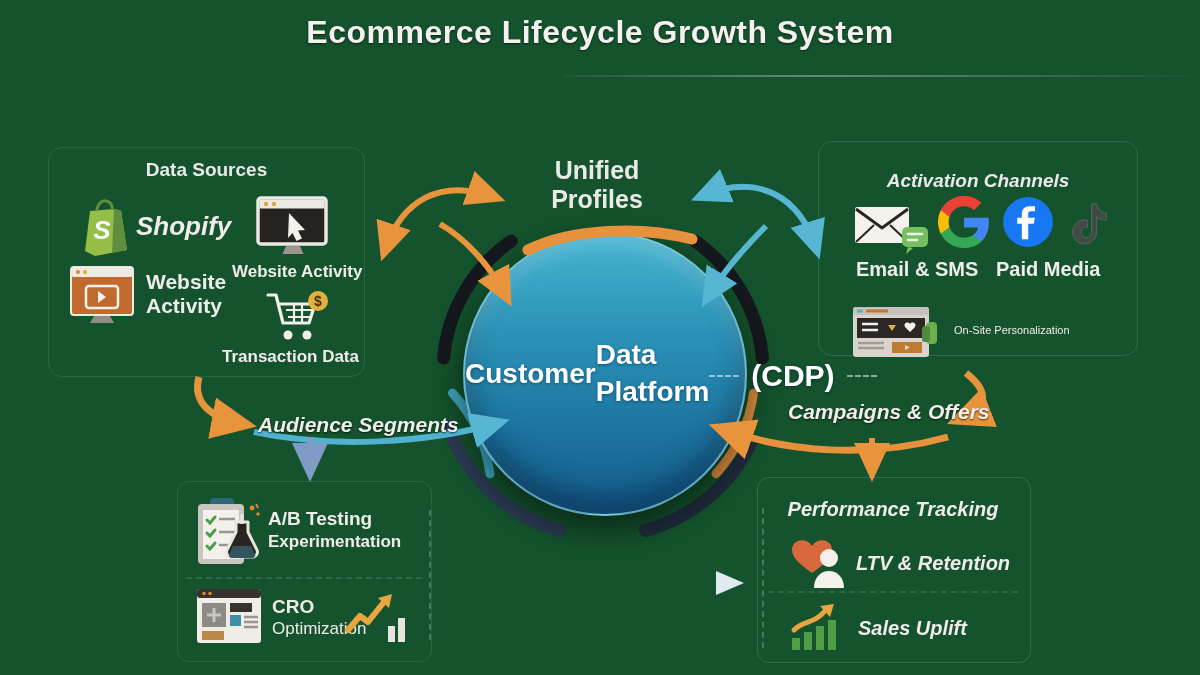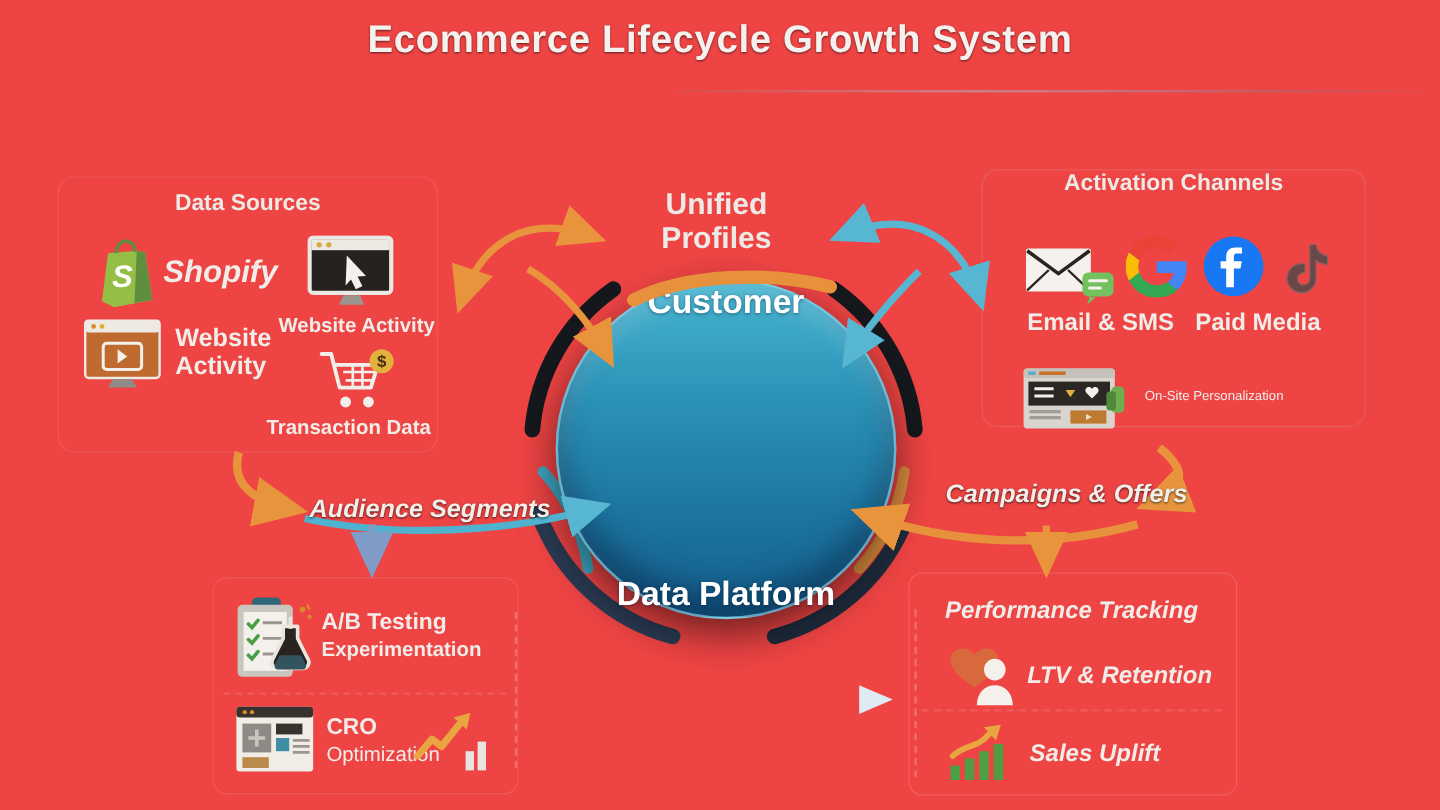--- a/index.html
+++ b/index.html
@@ -1,18 +1,18 @@
 <!DOCTYPE html>
 <html><head>
 <meta charset="utf-8">
 <style>
   html,body{margin:0;padding:0;background:#171412;}
   #stage{
     position:relative;width:1200px;height:675px;overflow:hidden;
-    background:#ef4444;
+    background:#14532d;
     font-family:"Liberation Sans", sans-serif;
     color:#f1eeea;
   }
   .abs{position:absolute;}
   
   #page-title{
     left:0;top:14px;width:1200px;text-align:center;
     font-size:32px;font-weight:bold;letter-spacing:.5px;color:#f4f1ee;
     text-shadow:0 1px 2px rgba(0,0,0,.6);
   }
@@ -28,21 +28,21 @@
   
   .item-label{font-weight:bold;color:#f0ede9;line-height:1.15;}
   .flow-label{font-style:italic;font-weight:bold;font-size:21px;color:#f2efeb;text-shadow:0 1px 2px rgba(0,0,0,.7);}
   .italic{font-style:italic;}
   
   #cdp-circle{
     left:463px;top:232px;width:280px;height:280px;border-radius:50%;
     background:linear-gradient(180deg,#46b4cf 0%,#2b93b8 35%,#1d749f 70%,#145e8e 100%);
     border:2px solid rgba(160,220,235,.55);
     box-shadow:inset 0 -18px 26px rgba(8,40,70,.55), inset 0 10px 18px rgba(210,245,255,.25), 0 12px 34px rgba(0,0,0,.55);
-    display:flex;flex-direction:column;align-items:center;justify-content:space-between;
+    display:flex;flex-direction:row;align-items:center;justify-content:space-between;
     z-index:3;
   }
   #cdp-circle .l1,#cdp-circle .l2{font-size:28px;font-weight:bold;color:#fff;line-height:1.32;text-shadow:0 1px 3px rgba(0,30,55,.5);}
   #cdp-circle .l3row{display:flex;align-items:center;gap:12px;margin-top:4px;}
   #cdp-circle .l3{font-size:30px;font-weight:bold;color:#fff;text-shadow:0 1px 3px rgba(0,30,55,.5);}
   .cdp-dash{width:30px;border-top:2px dashed rgba(255,255,255,.5);}
   svg{display:block;}
   .icon{position:absolute;}
   #ring-layer{z-index:1;pointer-events:none;}
   #arrow-layer{z-index:4;pointer-events:none;}
@@ -105,21 +105,21 @@
     <circle cx="22" cy="45" r="4.5" fill="#f2efeb"></circle>
       <circle cx="41" cy="45" r="4.5" fill="#f2efeb"></circle>
     <circle cx="52" cy="11" r="10" fill="#e5b13d"></circle>
     <text x="52" y="16" font-size="14" font-weight="bold" fill="#403012" text-anchor="middle" font-family="Liberation Sans, sans-serif">$</text>
   </svg>
   <div class="abs item-label z2" style="left:222px;top:347px;font-size:17px;">Transaction Data</div>
 
   <div class="abs group-title z2" style="left:507px;top:156px;width:180px;font-size:25px;">Unified Profiles</div>
 
   <div class="abs group-box z2" style="left:818px;top:141px;width:318px;height:213px;border-color:rgba(190,210,225,.16);">
-    <div class="group-title" style="margin-top:0;">Activation Channels</div>
+    <div class="group-title" style="margin-top:28px;font-style:italic;">Activation Channels</div>
   </div>
 
   <svg class="icon z2" style="left:854px;top:203px;" width="76" height="52" viewBox="0 0 76 52">
     <rect x="1" y="4" width="54" height="36" rx="2" fill="#f5f2ee"></rect>
     <path d="M2 6 L28 25 L54 6" fill="none" stroke="#29241f" stroke-width="3"></path>
     <path d="M2 39 L20 22 M54 39 L36 22" fill="none" stroke="#29241f" stroke-width="2"></path>
     <rect x="48" y="24" width="26" height="20" rx="5" fill="#74bf5e"></rect>
     <path d="M54 44 l-2 7 7 -6 z" fill="#74bf5e"></path>
     <path d="M54 31 h14 M54 37 h9" stroke="#f5f2ee" stroke-width="2.6" stroke-linecap="round"></path>
   </svg>
@@ -156,20 +156,25 @@
     <rect x="40" y="36" width="30" height="11" fill="#bd7a30"></rect>
     <path d="M53 39 l5 2.5 -5 2.5 z" fill="#e8dcc8"></path>
     <rect x="74" y="16" width="11" height="22" rx="4" fill="#6fae4e"></rect>
     <rect x="70" y="20" width="8" height="16" rx="3" fill="#4e8a38"></rect>
   </svg>
   <div class="abs item-label z2" style="left:954px;top:324px;font-size:11px;font-weight:normal;">On-Site Personalization</div>
 
   <div class="abs" id="cdp-circle">
     <div class="l1">Customer</div>
     <div class="l2">Data Platform</div>
+    <div class="l3row">
+      <span class="cdp-dash"></span>
+      <span class="l3">(CDP)</span>
+      <span class="cdp-dash"></span>
+    </div>
   </div>
 
   <div class="abs flow-label z5" style="left:258px;top:413px;">Audience Segments</div>
   <div class="abs flow-label z5" style="left:788px;top:400px;">Campaigns &amp; Offers</div>
 
   <div class="abs group-box z2" style="left:177px;top:481px;width:253px;height:179px;border-radius:12px;"></div>
   <div class="abs dashed-v z2" style="left:429px;top:510px;height:130px;"></div>
   <div class="abs dashed-h z2" style="left:186px;top:577px;width:236px;border-color:rgba(255,255,255,.12);"></div>
 
   <svg class="icon z2" style="left:192px;top:496px;" width="72" height="76" viewBox="0 0 72 76">

